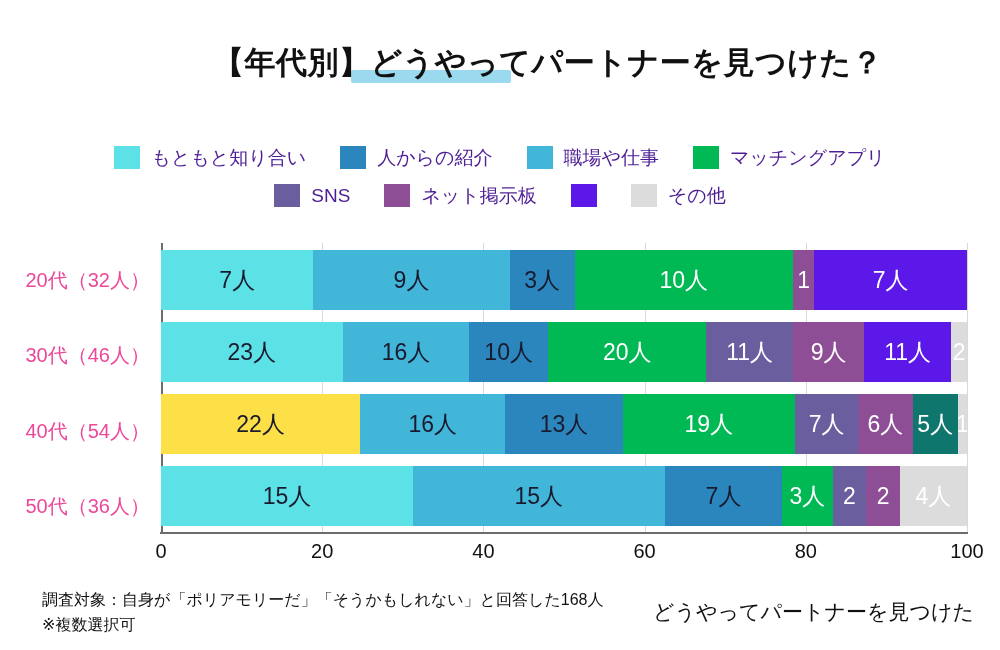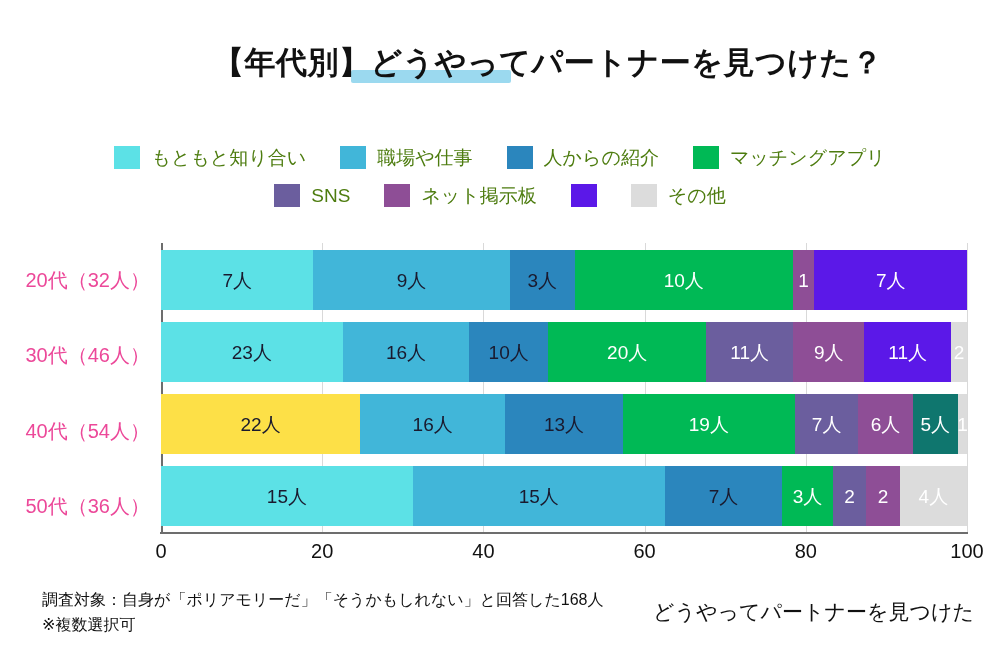--- a/index.html
+++ b/index.html
@@ -72,21 +72,21 @@
   }
   .legend-swatch {
     width: 26px;
     height: 23px;
     flex: 0 0 auto;
   }
   .legend-label {
     margin-left: 11px;
     font-size: 19px;
     line-height: 1;
-    color: #4d7c0f;
+    color: #4c1d95;
     white-space: nowrap;
   }
 
   
   .chart {
     position: absolute;
     left: 0;
     top: 243px;
     width: 1000px;
     height: 300px;
@@ -130,21 +130,21 @@
     position: relative;
     height: 60px;
     display: flex;
     width: 100%;
   }
   .seg {
     height: 100%;
     display: flex;
     align-items: center;
     justify-content: center;
-    font-size: 19px;
+    font-size: 23px;
     line-height: 1;
     overflow: hidden;
     box-sizing: border-box;
     white-space: nowrap;
   }
   .seg.dark-text { color: #1a1a2e; }
   .seg.light-text { color: #ffffff; }
   .seg.grey-text  { color: #ffffff; }
 
   
@@ -222,26 +222,26 @@
   </div>
 </div>
 
 <div class="legend">
   <div class="legend-row">
     <div class="legend-item">
       <span class="legend-swatch" style="background:#5ce1e6"></span>
       <span class="legend-label">もともと知り合い</span>
     </div>
     <div class="legend-item">
+      <span class="legend-swatch" style="background:#2b86bd"></span>
+      <span class="legend-label">人からの紹介</span>
+    </div>
+    <div class="legend-item">
       <span class="legend-swatch" style="background:#41b6d9"></span>
       <span class="legend-label">職場や仕事</span>
-    </div>
-    <div class="legend-item">
-      <span class="legend-swatch" style="background:#2b86bd"></span>
-      <span class="legend-label">人からの紹介</span>
     </div>
     <div class="legend-item">
       <span class="legend-swatch" style="background:#00b955"></span>
       <span class="legend-label">マッチングアプリ</span>
     </div>
   </div>
   <div class="legend-row">
     <div class="legend-item">
       <span class="legend-swatch" style="background:#6b5e9e"></span>
       <span class="legend-label">SNS</span>

